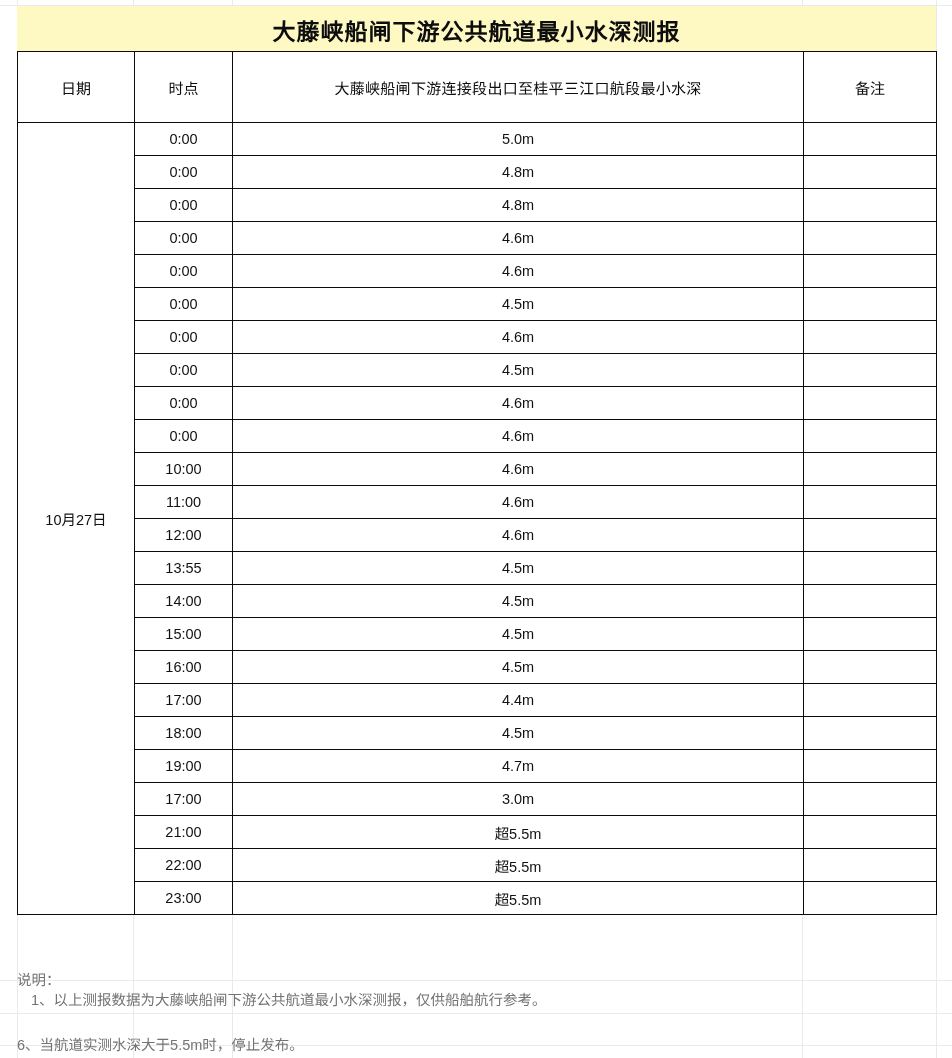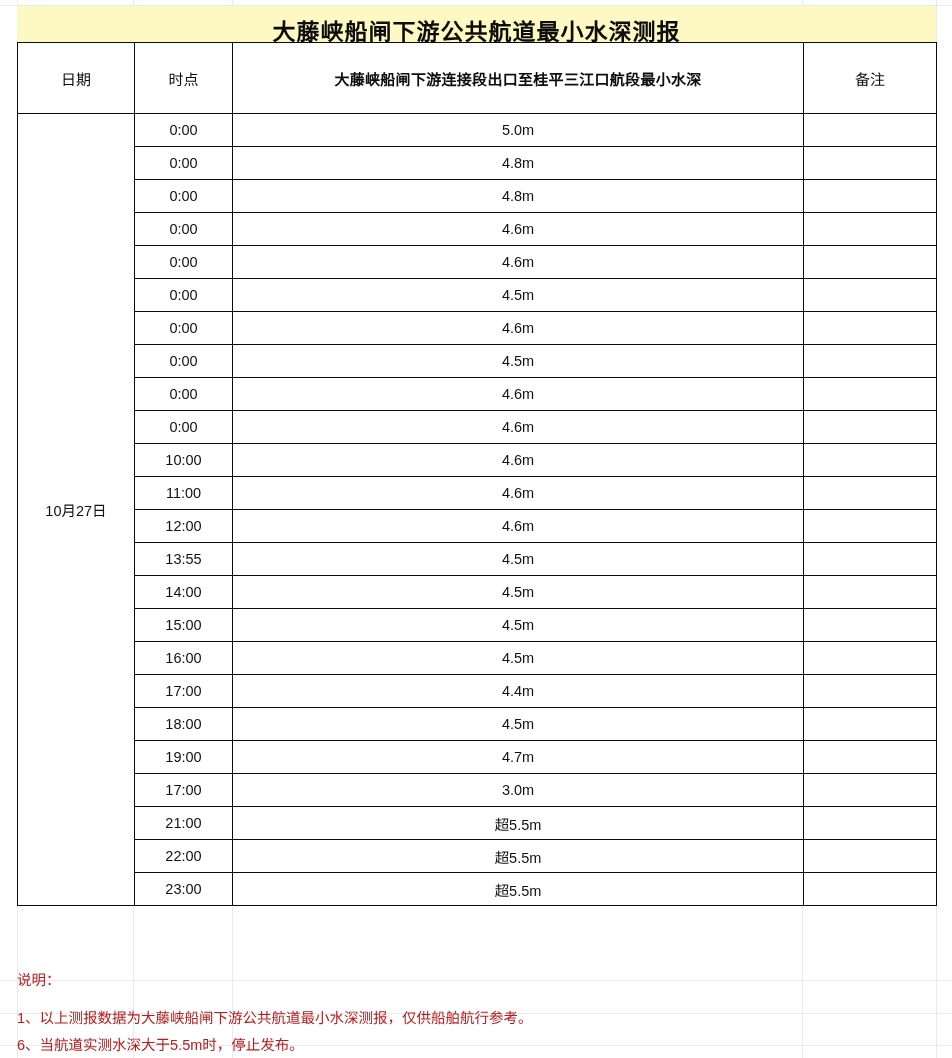--- a/index.html
+++ b/index.html
@@ -56,21 +56,21 @@
     font-weight: bold;
     letter-spacing: 1px;
     color: #0d0d0d;
     white-space: nowrap;
   }
 
   
   .report-table {
     position: absolute;
     left: 17px;
-    top: 42px;
+    top: 51px;
     width: 919px;
     border-collapse: collapse;
     table-layout: fixed;
     z-index: 3;
     background: #0c4a6e;
   }
   .report-table td,
   .report-table th {
     border: 1px solid #0b0b0b;
     padding: 0;
@@ -83,21 +83,21 @@
   col.c-date  { width: 117px; }
   col.c-time  { width: 98px;  }
   col.c-depth { width: 571px; }
   col.c-note  { width: 133px; }
 
   .report-table thead th {
     height: 70px;
     font-size: 15px;
     color: #0d0d0d;
   }
-  th.col-desc { font-size: 14.5px; letter-spacing: .3px; font-weight: bold; }
+  th.col-desc { font-size: 14.5px; letter-spacing: .3px; }
 
   .report-table tbody td {
     height: 32px;
     font-size: 14.5px;
     color: #111111;
   }
   td.date-cell {
     font-size: 15px;
     color: #111111;
     text-align: center;
@@ -111,25 +111,25 @@
     width: 952px;
     z-index: 3;
   }
   .note-row {
     position: absolute;
     left: 17px;
     height: 32px;
     display: flex;
     align-items: center;
     font-size: 14.5px;
-    color: #b91c1c;
+    color: #737373;
     white-space: nowrap;
   }
   .note-row.n0 { top: 14px; }
-  .note-row.n1 { top: 52px; }
+  .note-row.n1 { top: 34px; margin-left: 14px; }
   .note-row.n2 { top: 79px; }
 </style>
 </head>
 <body>
 
 <div class="sheet-grid">
   <div class="grid-h" style="top:5px"></div>
   <div class="grid-h" style="top:980px"></div>
   <div class="grid-h" style="top:1013px"></div>
   <div class="grid-h" style="top:1045px"></div>

